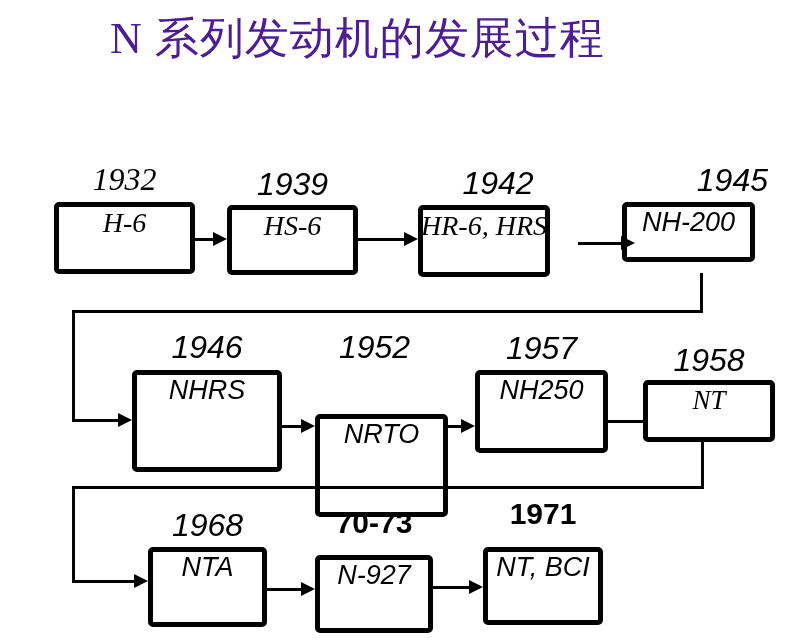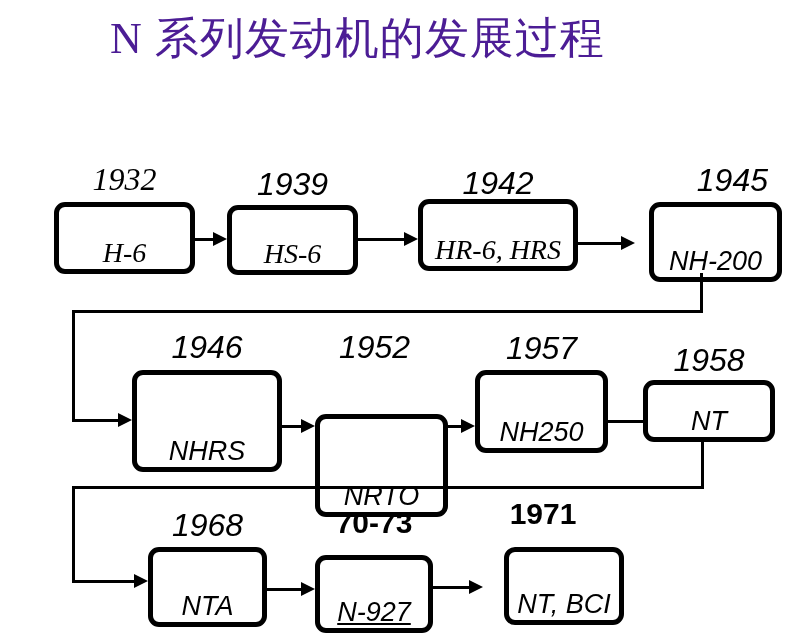--- a/index.html
+++ b/index.html
@@ -24,51 +24,51 @@
   .year{
     position:absolute;
     font-style:italic;font-size:32px;line-height:38px;
     text-align:center;white-space:nowrap;
   }
   .year.upright{font-style:normal;font-weight:bold;font-size:30px;}
 
   
   .box{
     position:absolute;box-sizing:border-box;
-    border:5px solid #000;border-radius:11px;
+    border:5px solid #000;border-radius:5px;
     background:#fff;
-    display:flex;align-items:flex-end;justify-content:center;
+    display:flex;align-items:flex-start;justify-content:center;
     white-space:nowrap;
   }
   .box .lbl{font-style:italic;font-size:27px;}
   .box.serif .lbl{font-family:"Liberation Serif","DejaVu Serif",serif;font-size:28px;}
 
   
   .hline,.vline{position:absolute;background:#000;}
   .hline{height:3px;}
   .vline{width:3px;}
   .tri{
     position:absolute;width:0;height:0;
     border-top:7px solid transparent;
     border-bottom:7px solid transparent;
     border-left:14px solid #000;
   }
 
   
   .b-h6   {left:54px;  top:202px; width:141px; height:72px;}
   .b-hs6  {left:227px; top:205px; width:131px; height:70px;}
-  .b-hr6  {left:418px; top:199px; width:160px; height:72px;}
-  .b-nh200{left:649px; top:202px; width:133px; height:80px;}
+  .b-hr6  {left:418px; top:205px; width:132px; height:72px;}
+  .b-nh200{left:622px; top:202px; width:133px; height:60px;}
   .b-nhrs {left:132px; top:370px; width:150px; height:102px;}
   .b-nrto {left:315px; top:370px; width:133px; height:103px;margin-top:44px;}
   .b-nh250{left:475px; top:370px; width:133px; height:83px;}
-  .b-nt   {left:643px; top:380px; width:132px; height:62px;}
+  .b-nt   {left:643px; top:380px; width:132px; height:62px;font-family:Liberation Serif, serif;}
   .b-nta  {left:148px; top:547px; width:119px; height:80px;}
-  .b-n927 {left:315px; top:555px; width:118px; height:78px;text-decoration:underline;}
-  .b-ntbci{left:483px; top:547px; width:120px; height:78px;margin-left:21px;}
+  .b-n927 {left:315px; top:555px; width:118px; height:78px;}
+  .b-ntbci{left:483px; top:547px; width:120px; height:78px;}
 
   
   .y-h6   {left:54px;  top:160px; width:141px;font-family:Liberation Serif, serif;}
   .y-hs6  {left:227px; top:165px; width:131px;}
   .y-hr6  {left:418px; top:164px; width:160px;}
   .y-nh200{left:635px; top:161px; width:133px;text-align:right;}
   .y-nhrs {left:132px; top:328px; width:150px;}
   .y-nrto {left:308px; top:328px; width:133px;}
   .y-nh250{left:475px; top:329px; width:133px;}
   .y-nt   {left:643px; top:341px; width:132px;}

